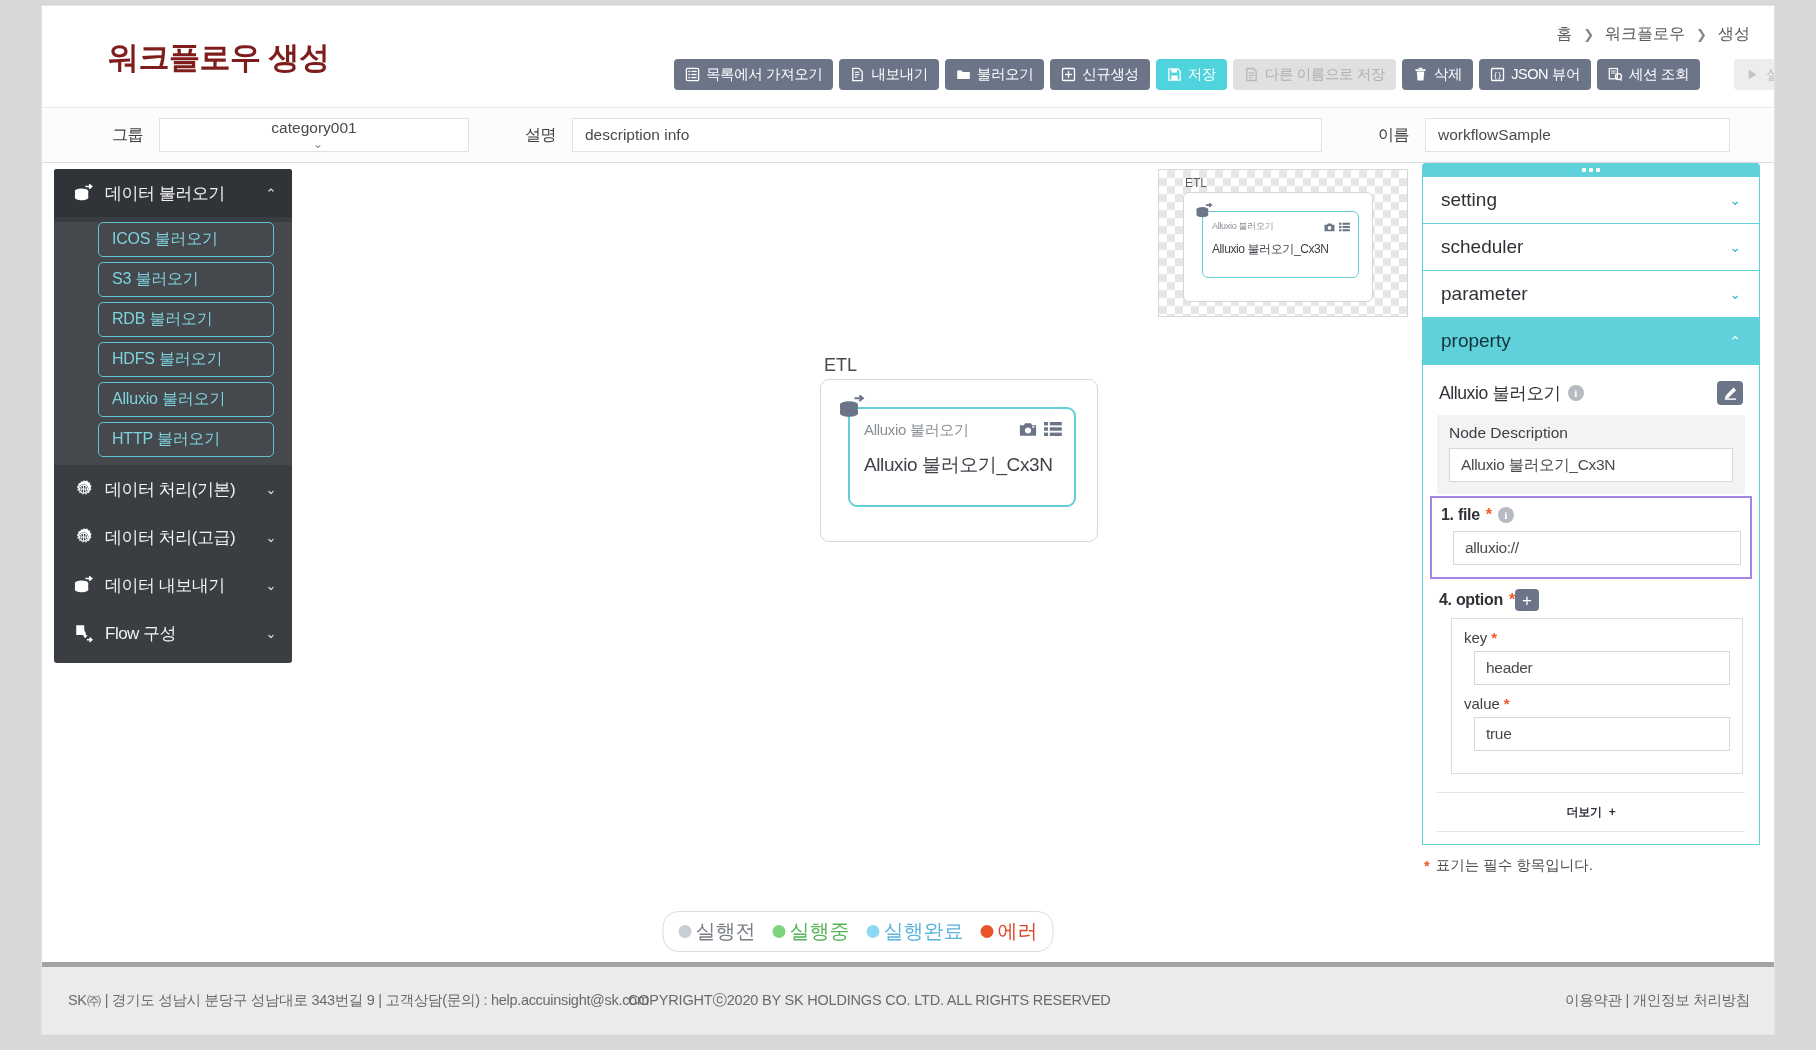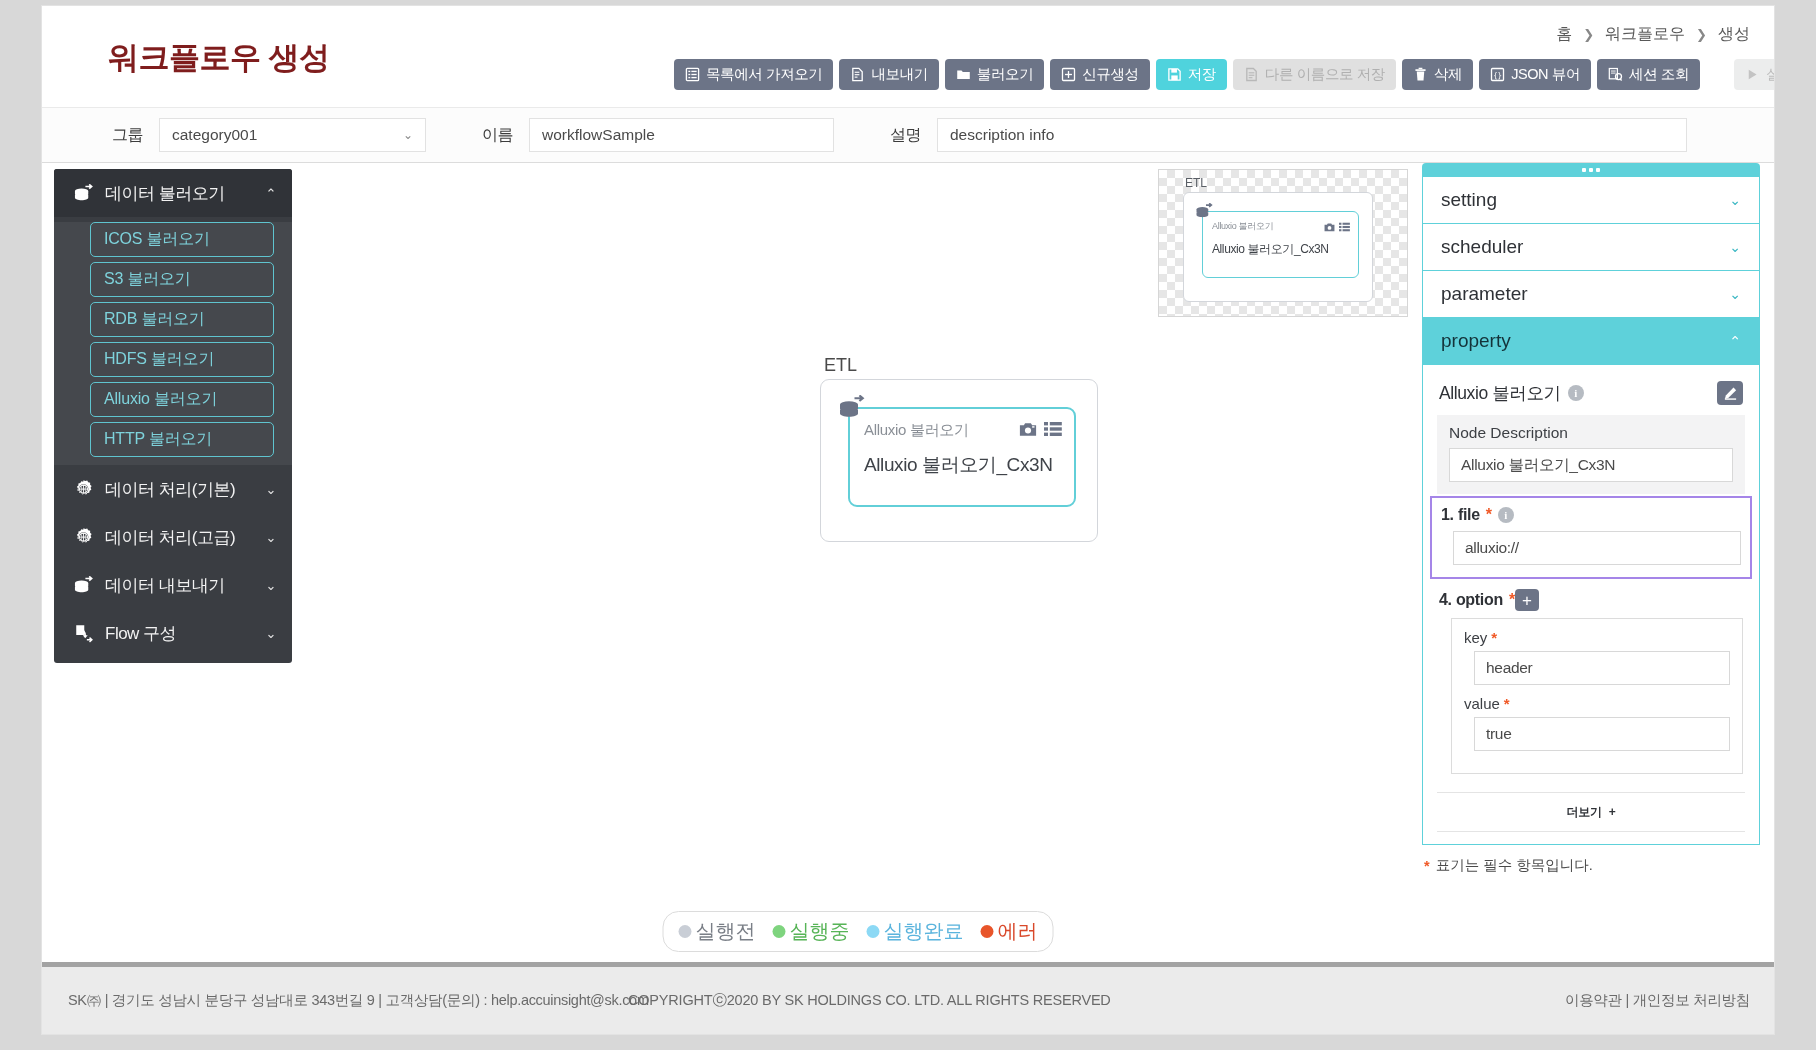--- a/index.html
+++ b/index.html
@@ -99,21 +99,21 @@
   .pal-group {
     display: flex; align-items: center;
     height: 48px; padding: 0 16px 0 18px;
     color: #f2f2f2; font-size: 17px; cursor: pointer;
     letter-spacing: -0.5px;
   }
   .pal-group.open { background: #303338; }
   .pal-group .gicon { width: 22px; height: 22px; margin-right: 11px; flex: none; display:flex; align-items:center; justify-content:center;}
   .pal-group .gname { flex: 1; }
   .pal-group .chev { color: #e6e6e6; font-size: 13px; }
-  .pal-items { background: #45484d; padding: 0 0 4px 8px; }
+  .pal-items { background: #45484d; padding: 0 0 4px 16px; }
   .pal-item {
     margin: 5px 18px 0 28px;
     height: 35px;
     border: 1px solid #5fc4cf;
     border-radius: 5px;
     color: #7ed3dc; font-size: 16px;
     display: flex; align-items: center; padding-left: 13px;
     cursor: pointer; letter-spacing: -0.2px;
     background: transparent;
   }
@@ -386,35 +386,35 @@
           </span>
         <span>실행</span>
       </button>
 
     </div>
   </div>
 
   <div class="formbar">
     <div class="fld" style="margin-left:70px;">
       <span class="lbl">그룹</span>
-      <div class="ctrl select" style="width:267px; margin-left:16px;">
+      <div class="ctrl select" style="width:310px; margin-left:16px;flex-direction:column;">
         <span>category001</span>
         <span class="caret">⌄</span>
+      </div>
+    </div>
+    <div class="fld" style="margin-left:56px;">
+      <span class="lbl">설명</span>
+      <div class="ctrl" style="width:750px; margin-left:16px;">
+        <span>description info</span>
       </div>
     </div>
     <div class="fld" style="margin-left:56px;">
       <span class="lbl">이름</span>
       <div class="ctrl" style="width:305px; margin-left:16px;">
         <span>workflowSample</span>
-      </div>
-    </div>
-    <div class="fld" style="margin-left:56px;">
-      <span class="lbl">설명</span>
-      <div class="ctrl" style="width:750px; margin-left:16px;">
-        <span>description info</span>
       </div>
     </div>
   </div>
 
   <div class="body">
 
     <div class="palette">
 
       <div class="pal-group open">
         <span class="gicon">

